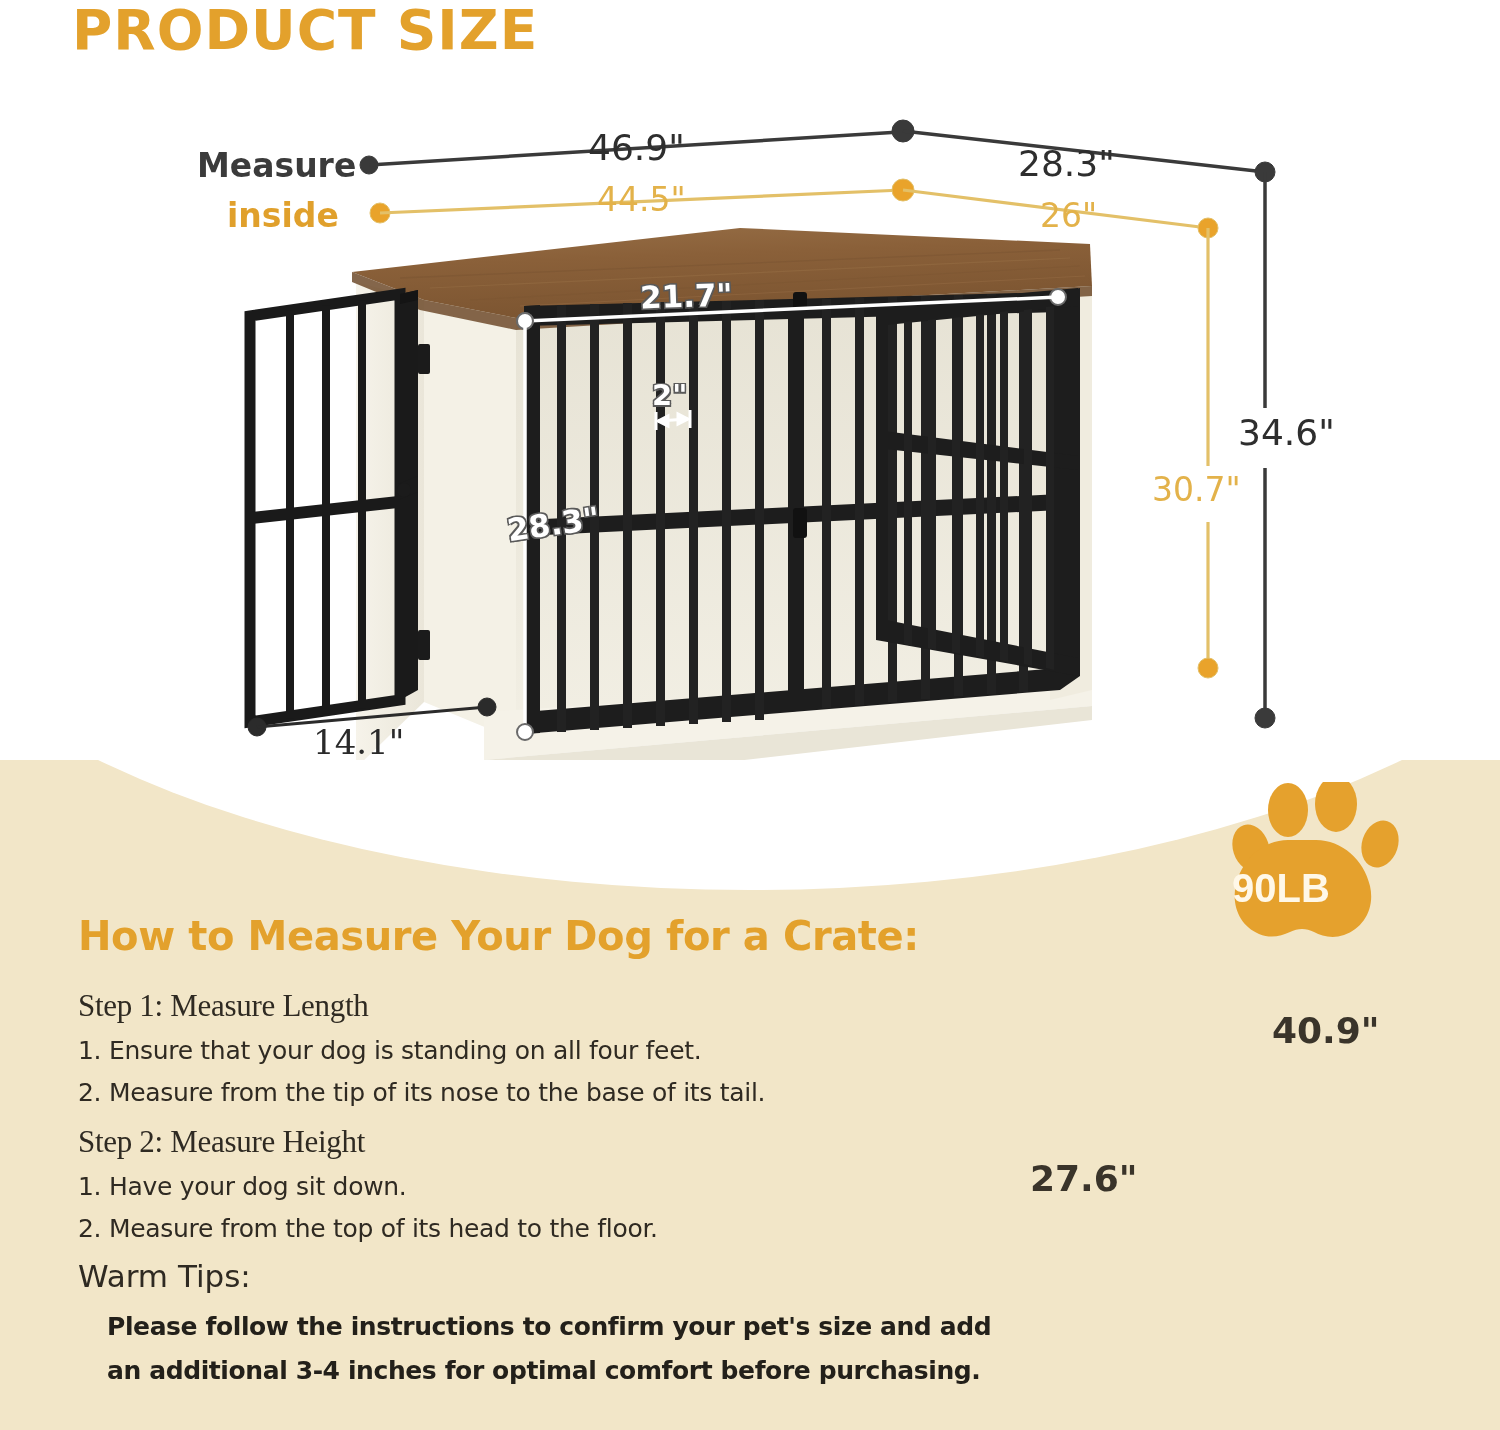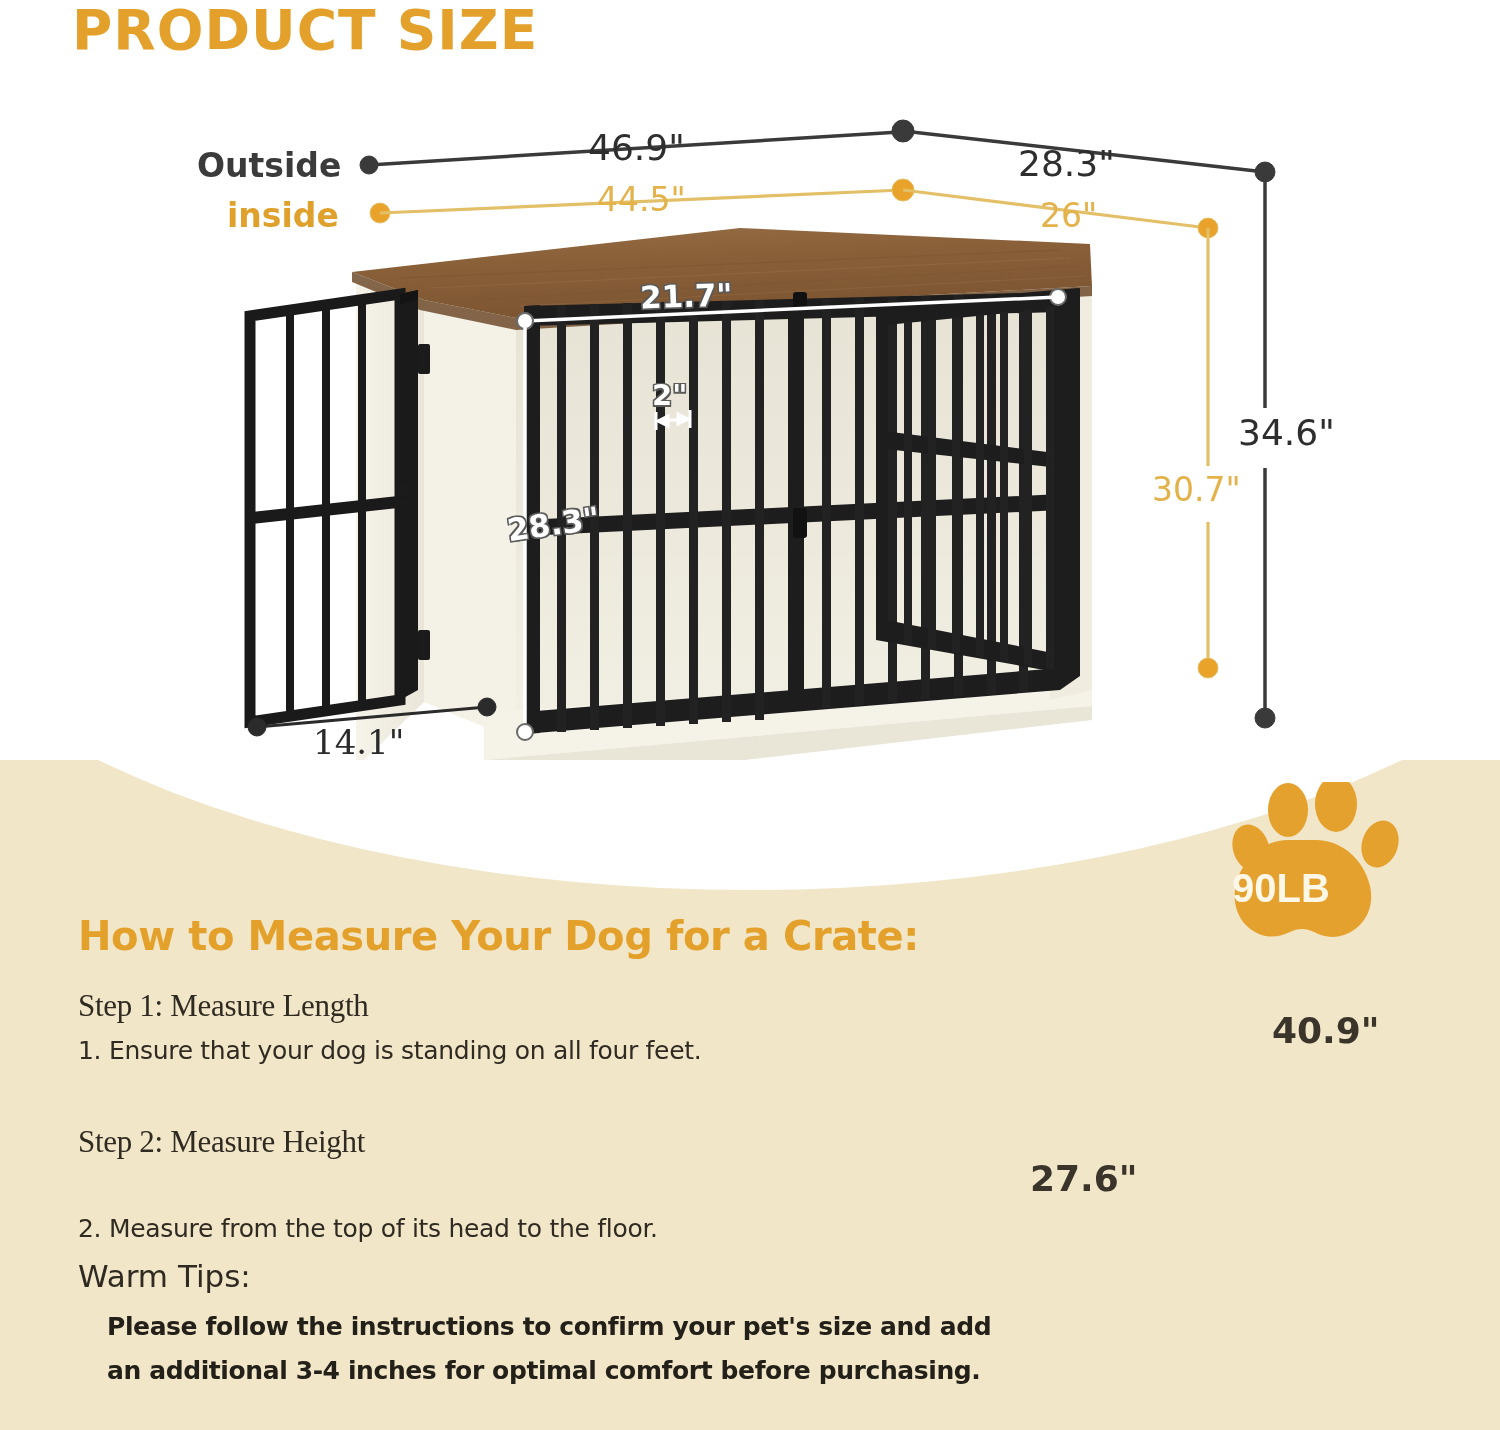--- a/index.html
+++ b/index.html
@@ -89,21 +89,21 @@
     font-family:Liberation Sans, sans-serif;
   }
 </style>
 </head>
 <body>
 
 <div class="page">
 
   <div class="title">PRODUCT SIZE</div>
 
-  <div class="legend-outside">Outside</div>
+  <div class="legend-outside">Measure</div>
   <div class="legend-inside">inside</div>
 
   <svg class="overlay" viewBox="0 0 1500 1430">
     <defs>
       <linearGradient id="woodGrad" x1="0" y1="0" x2="0.3" y2="1">
         <stop offset="0%" stop-color="#966E46"></stop>
         <stop offset="40%" stop-color="#8A6039"></stop>
         <stop offset="100%" stop-color="#7C5531"></stop>
       </linearGradient>
       <linearGradient id="bodyGrad" x1="0" y1="0" x2="1" y2="0">
@@ -353,22 +353,24 @@
                c-8,-4 -16,-4 -24,0 c-9,4 -19,7 -31,2 c-19,-8 -28,-28 -23,-50
                c7,-26 28,-44 52,-44 z" fill="#E5A12D"></path>
     </svg>
     <div class="paw-label">90LB</div>
   </div>
 
   <div class="section-heading">How to Measure Your Dog for a Crate:</div>
 
   <div class="step-title" style="left:78px; top:988px;">Step 1: Measure Length</div>
   <div class="step-line" style="left:78px; top:1036px;">1. Ensure that your dog is standing on all four feet.</div>
+  <div class="step-line" style="left:78px; top:1078px;">2. Measure from the tip of its nose to the base of its tail.</div>
 
   <div class="step-title" style="left:78px; top:1124px;">Step 2: Measure Height</div>
+  <div class="step-line" style="left:78px; top:1172px;">1. Have your dog sit down.</div>
   <div class="step-line" style="left:78px; top:1214px;">2. Measure from the top of its head to the floor.</div>
 
   <div class="tips-title">Warm Tips:</div>
   <div class="tips-line" style="left:78px; top:1312px;">Please follow the instructions to confirm your pet's size and add</div>
   <div class="tips-line" style="left:78px; top:1356px;">an additional 3-4 inches for optimal comfort before purchasing.</div>
 
   <div class="dim" style="left:1272px; top:1010px; font-size:36px; font-weight:700; color:#3a342a;">40.9"</div>
   <div class="dim" style="left:1030px; top:1158px; font-size:36px; font-weight:700; color:#3a342a;">27.6"</div>
 
 </div>

